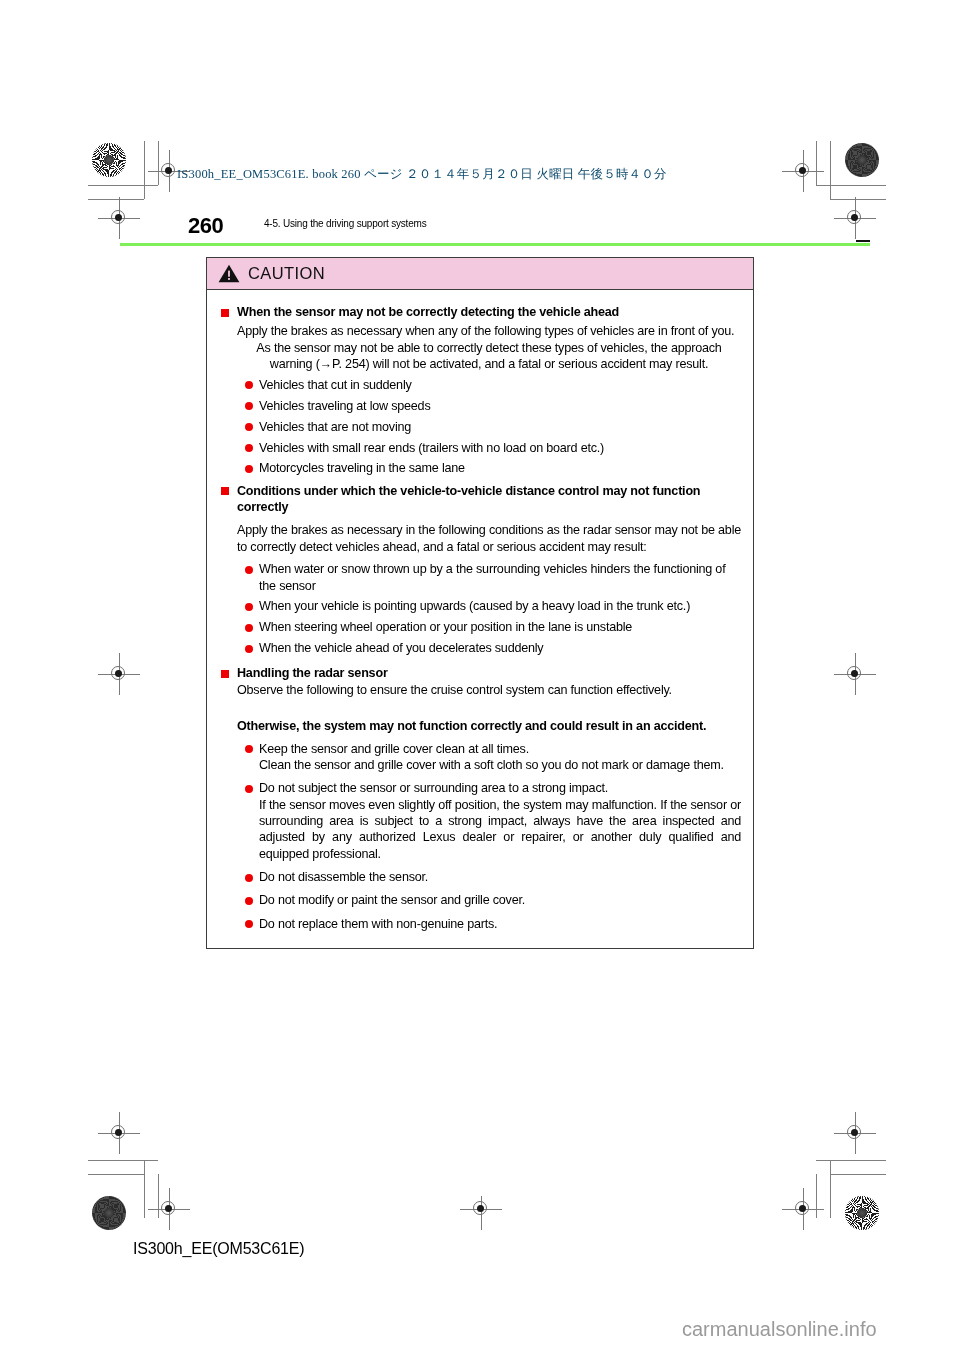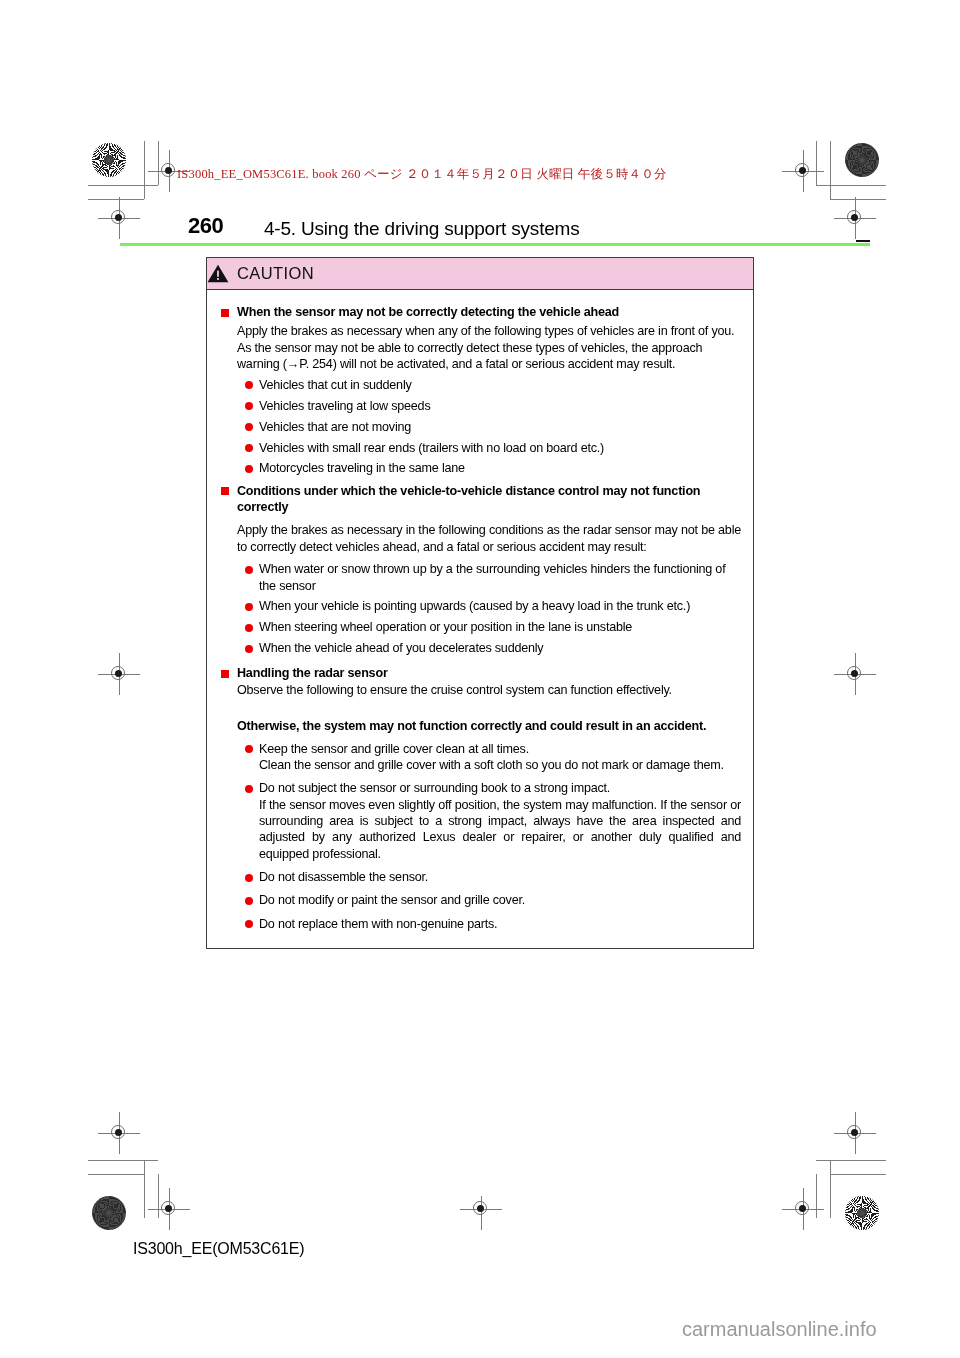--- a/index.html
+++ b/index.html
@@ -81,36 +81,36 @@
 
   
   .filehdr {
     position: absolute;
     left: 177px;
     top: 166px;
     font-family: "Liberation Serif", serif;
     font-size: 12.5px;
     letter-spacing: 0.2px;
     white-space: nowrap;
-    color: #b91c1c;
+    color: #0c4a6e;
   }
 
   .pagenum {
     position: absolute;
     left: 188px;
     top: 213px;
     font-size: 22px;
     font-weight: bold;
     letter-spacing: -0.5px;
   }
   .sectiontitle {
     position: absolute;
     left: 264px;
     top: 218px;
-    font-size: 19px;
+    font-size: 10px;
     letter-spacing: -0.2px;
     white-space: nowrap;
   }
   .greenrule {
     position: absolute;
     left: 120px;
     top: 243px;
     width: 750px;
     height: 3px;
     background: #7ff05a;
@@ -133,20 +133,21 @@
     border: 1px solid #3c3c3c;
     box-sizing: border-box;
     background: #fff;
   }
   .caution-head {
     background: #f3c9e0;
     border-bottom: 1px solid #3c3c3c;
     height: 31px;
     display: flex;
     align-items: center;
+    padding-left: 11px;
   }
   .warn-tri { display: block; }
   .caution-label {
     font-size: 16.5px;
     letter-spacing: 0.4px;
     margin-left: 8px;
     color: #111;
   }
   .caution-body {
     padding: 10px 12px 16px 12px;
@@ -172,21 +173,21 @@
     background: #ee0000;
   }
   .para {
     padding-left: 18px;
     font-size: 12.6px;
     line-height: 1.30;
     letter-spacing: -0.22px;
     margin-top: 3px;
   }
   .para.justify { text-align: justify; text-align-last: left; }
-  .para.tight { margin-top: 0px; }
+  .para.tight { margin-top: 0px; text-align: center; }
 
   ul.dots {
     list-style: none;
     margin: 3px 0 0 0;
     padding: 0 0 0 26px;
   }
   ul.dots > li {
     position: relative;
     padding-left: 14px;
     font-size: 12.6px;
@@ -370,21 +371,21 @@
     <div class="sq-item" style="margin-top:9px;">
       <div class="sq-head">Handling the radar sensor</div>
       <div class="para" style="margin-top:0;">Observe the following to ensure the cruise control system can function effectively.</div>
       <div class="para" style="margin-top:20px;font-weight:bold;">Otherwise, the system may not function correctly and could result in an accident.</div>
       <ul class="dots" style="margin-top:6px;">
         <li>
           <span>Keep the sensor and grille cover clean at all times.</span>
           <span class="sub justify">Clean the sensor and grille cover with a soft cloth so you do not mark or damage them.</span>
         </li>
         <li style="margin-top:7px;">
-          <span>Do not subject the sensor or surrounding book to a strong impact.</span>
+          <span>Do not subject the sensor or surrounding area to a strong impact.</span>
           <span class="sub justify">If the sensor moves even slightly off position, the system may malfunction. If the sensor or surrounding area is subject to a strong impact, always have the area inspected and adjusted by any authorized Lexus dealer or repairer, or another duly qualified and equipped professional.</span>
         </li>
         <li style="margin-top:7px;"><span>Do not disassemble the sensor.</span></li>
         <li style="margin-top:7px;"><span>Do not modify or paint the sensor and grille cover.</span></li>
         <li style="margin-top:7px;"><span>Do not replace them with non-genuine parts.</span></li>
       </ul>
     </div>
 
   </div>
 </div>

